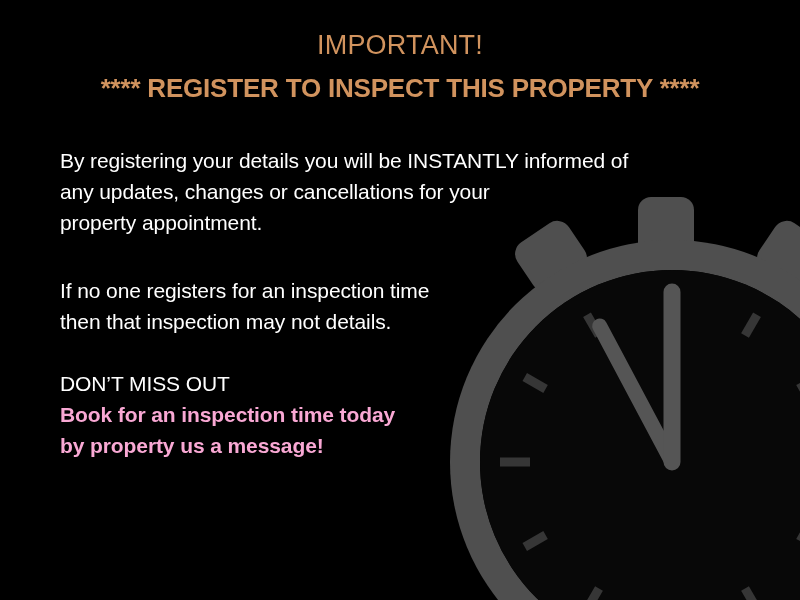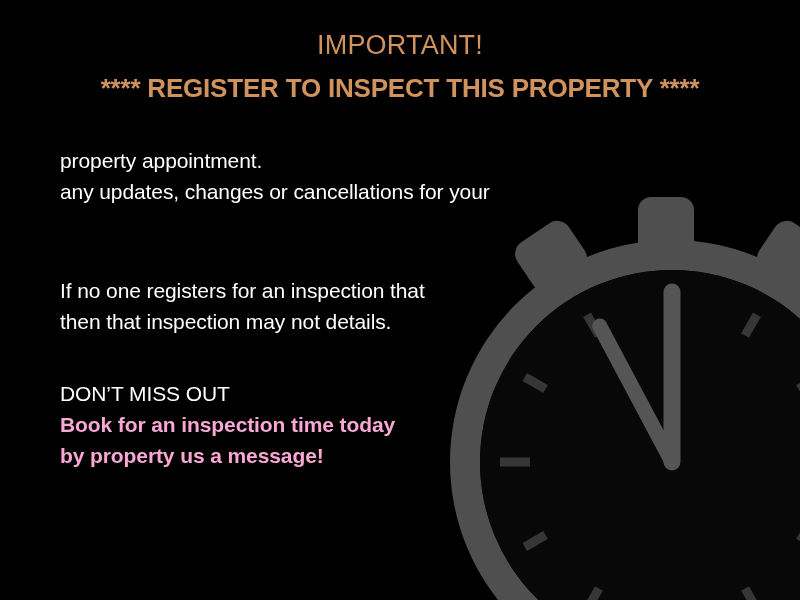--- a/index.html
+++ b/index.html
@@ -64,21 +64,21 @@
     line-height: 1.15;
     white-space: nowrap;
   }
 
   .body-block {
     position: absolute;
     left: 60px;
   }
   #para-1 { top: 145px; }
   #para-2 { top: 275px; }
-  #cta    { top: 378px; }
+  #cta    { top: 368px; }
 
   .body-line {
     color: #ffffff;
     font-size: 21px;
     font-weight: 400;
     line-height: 31px;
     white-space: nowrap;
     letter-spacing: -0.1px;
   }
   .cta-line-accent {
@@ -142,26 +142,27 @@
     <line x1="672" y1="462" x2="672" y2="292" stroke="#555555" stroke-width="17" stroke-linecap="round"></line>
   </svg>
 
   <div id="content">
 
     <div class="headline-1">IMPORTANT!</div>
 
     <div class="headline-2">****  REGISTER TO INSPECT THIS PROPERTY ****</div>
 
     <div class="body-block" id="para-1">
+      <div class="body-line">By registering your details  you will be INSTANTLY informed of</div>
+      <div class="body-line">any updates, changes or cancellations for your</div>
       <div class="body-line">property appointment.</div>
-      <div class="body-line">any updates, changes or cancellations for your</div>
     </div>
 
     <div class="body-block" id="para-2">
-      <div class="body-line">If no one registers for an inspection that</div>
+      <div class="body-line">If no one registers for an inspection time</div>
       <div class="body-line">then that inspection may not details.</div>
     </div>
 
     <div class="body-block" id="cta">
       <div class="body-line">DON’T MISS OUT</div>
       <div class="cta-line-accent">Book for an inspection time today</div>
       <div class="cta-line-accent">by property us a message!</div>
     </div>
 
   </div>

